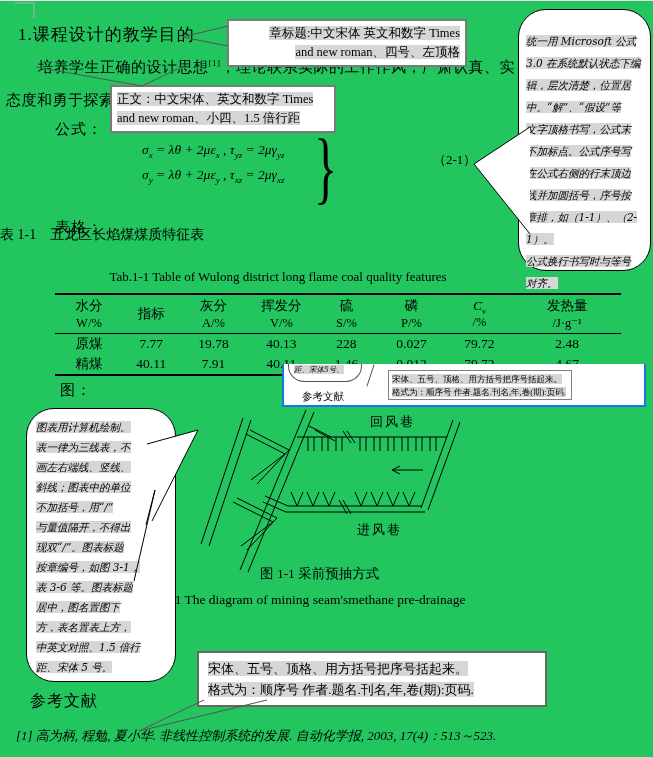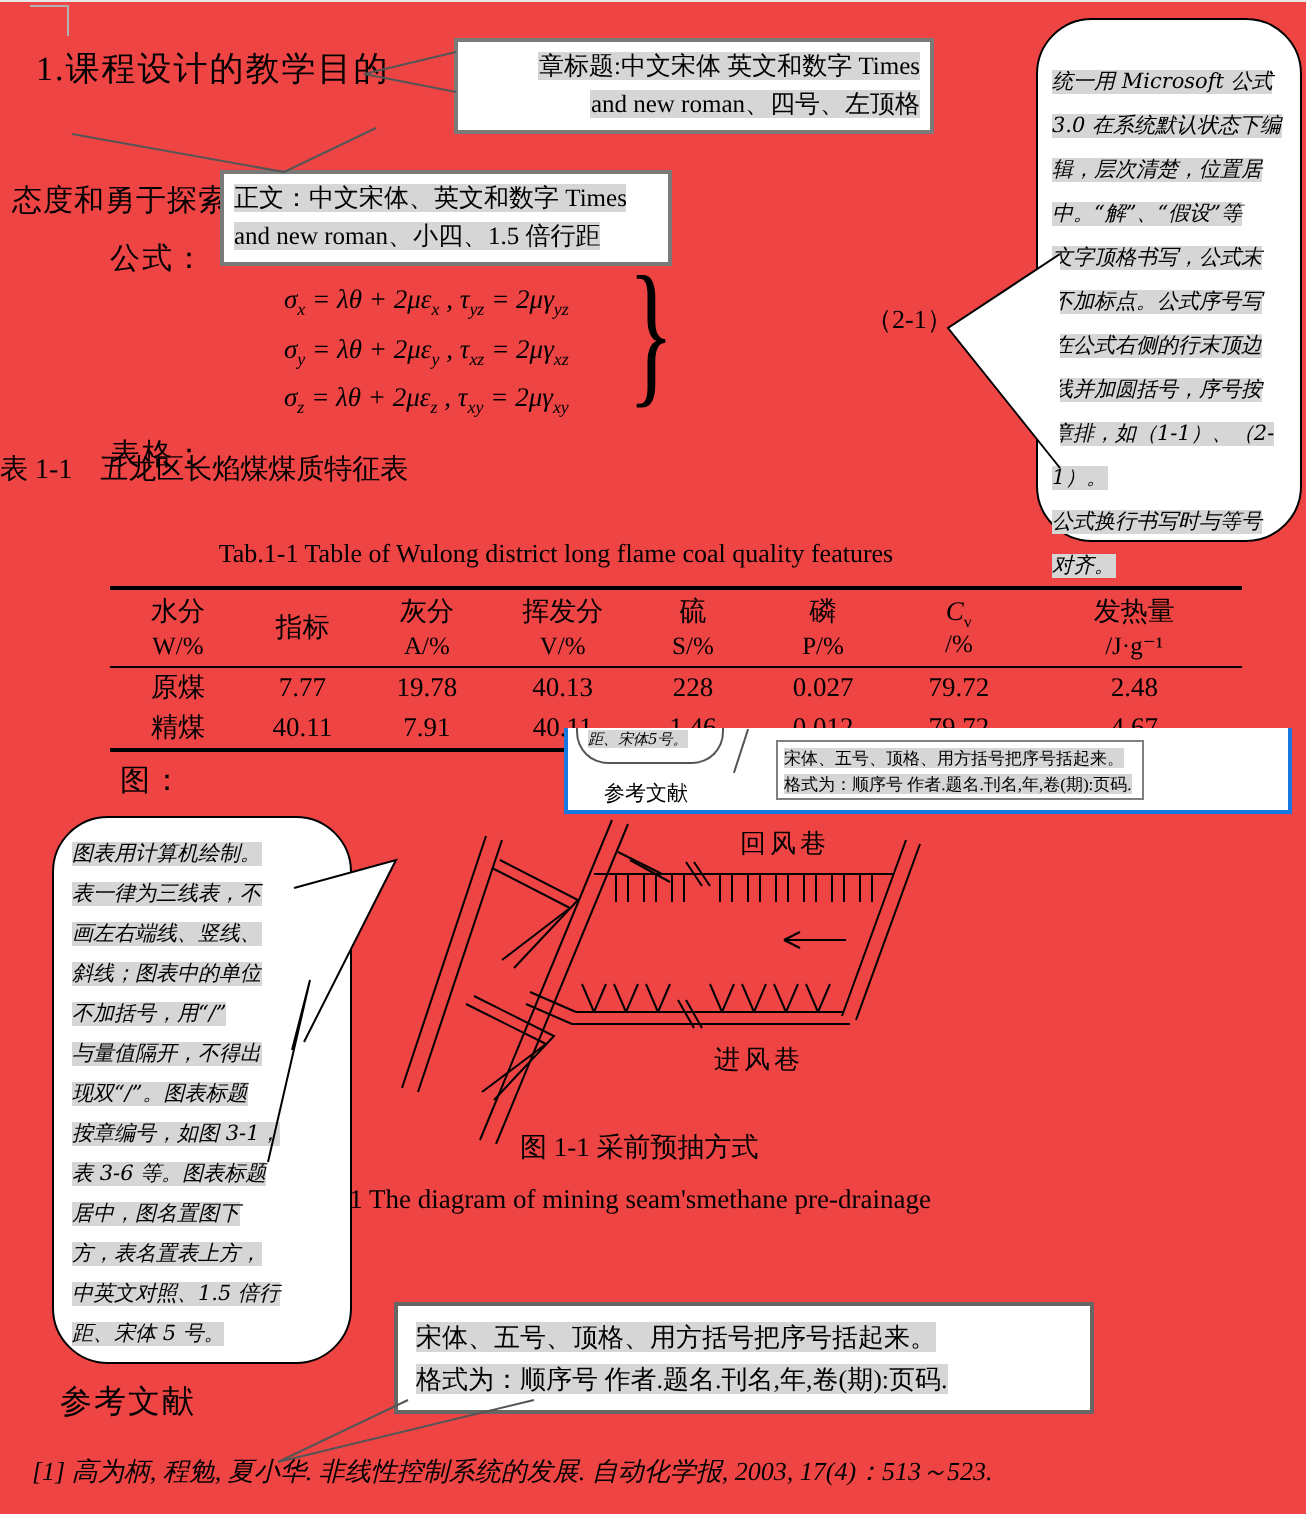--- a/index.html
+++ b/index.html
@@ -1,16 +1,16 @@
 <!DOCTYPE html>
 <html><head>
 <meta charset="utf-8">
 <style>
   html,body{margin:0;padding:0;background:#fff;}
-  .page{position:relative;width:653px;height:757px;background:#ef4444;overflow:hidden;
+  .page{position:relative;width:653px;height:757px;background:#22c55e;overflow:hidden;
         font-family:"Liberation Serif","DejaVu Serif",serif;color:#000;border-top:1px solid #e8e8e8;}
   .abs{position:absolute;}
   .hl{background:#d6d6d6;}
   .pre{white-space:pre-line;}
   .heading{left:18px;top:22px;font-size:17px;letter-spacing:1px;z-index:2;}
   .bodyline{font-size:15px;letter-spacing:0.5px;z-index:2;}
   .seclabel{font-size:15px;letter-spacing:1px;z-index:2;}
   .callout-box{background:#fff;border:2px solid #7a7a7a;padding:3px 5px;font-size:12.5px;
         line-height:19px;z-index:6;font-family:"Liberation Serif","DejaVu Serif",serif;}
   .balloon{background:#fff;border:1px solid #000;border-radius:28px;z-index:6;box-sizing:border-box;}
@@ -43,30 +43,32 @@
 <body>
 
 <div class="page">
 
   <svg class="abs" style="left:0;top:0;z-index:1" width="60" height="30">
     <path d="M15,2 H34 V17" fill="none" stroke="#b0b0b0" stroke-width="1"></path>
   </svg>
 
   <div class="abs heading">1.课程设计的教学目的</div>
 
+  <div class="abs bodyline" style="left:38px;top:57px;">
+    <span>培养学生正确的设计思想</span><sup style="font-size:9px;">[1]</sup><span>，理论联系实际的工作作风，严肃认真、实</span>
+  </div>
   <div class="abs bodyline" style="left:6px;top:90px;">态度和勇于探索的创新精神，</div>
 
   <div class="abs seclabel" style="left:55px;top:119px;">公式：</div>
   <div class="abs seclabel" style="left:55px;top:217px;">表格：</div>
   <div class="abs seclabel" style="left:60px;top:380px;">图：</div>
 
   <div class="abs formula" style="left:142px;top:139px;">
     <div><span>σ</span><sub>x</sub><span> = λθ + 2με</span><sub>x</sub><span> , τ</span><sub>yz</sub><span> = 2μγ</span><sub>yz</sub></div>
     <div><span>σ</span><sub>y</sub><span> = λθ + 2με</span><sub>y</sub><span> , τ</span><sub>xz</sub><span> = 2μγ</span><sub>xz</sub></div>
-    <div><span>σ</span><sub>z</sub><span> = λθ + 2με</span><sub>z</sub><span> , τ</span><sub>xy</sub><span> = 2μγ</span><sub>xy</sub></div>
   </div>
   <div class="abs brace" style="left:314px;top:136px;">}</div>
   <div class="abs" style="left:433px;top:150px;font-size:13px;z-index:2;">（2-1）</div>
 
   <div class="abs t-title" style="left:0;top:225px;width:580px;text-align:left;">表 1-1　五龙区长焰煤煤质特征表</div>
   <div class="abs t-title" style="left:0;top:268px;width:556px;text-align:center;font-size:13px;">Tab.1-1 Table of Wulong district long flame coal quality features</div>
 
   <div class="abs coal-table">
     <div class="t-row t-head">
       <div class="t-cell t-headcell">

